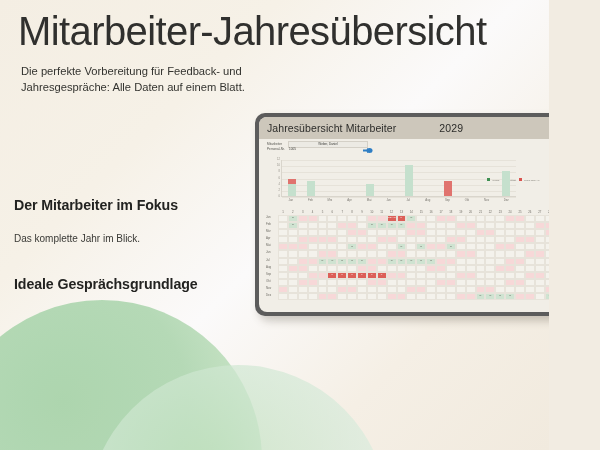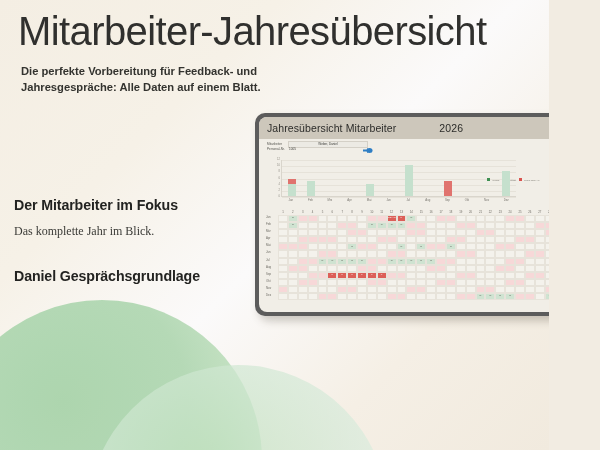--- a/index.html
+++ b/index.html
@@ -63,21 +63,20 @@
     white-space: nowrap;
   }
   #subtitle {
     position: absolute;
     left: 21px;
     top: 64px;
     width: 270px;
     font-size: 11.2px;
     line-height: 15.5px;
     color: #33332f;
-    font-weight: bold;
   }
 
   
   #features {
     position: absolute;
     left: 14px;
     top: 168px;
     width: 250px;
   }
   .feature {
@@ -85,25 +84,24 @@
   }
   .feature-title {
     font-size: 14.2px;
     font-weight: bold;
     color: #232321;
     line-height: 18px;
     letter-spacing: -0.1px;
     margin-top: 28px;
   }
   .feature-sub {
-    font-size: 12px;
+    font-size: 10px;
     color: #3a3a36;
     line-height: 16px;
-    margin-top: 9px;
-    font-family: Liberation Serif, serif;
+    margin-top: 17px;
   }
 
   
   #device {
     position: absolute;
     left: 255px;
     top: 113px;
     width: 333px;
     height: 203px;
     background: #5c5c5c;
@@ -331,30 +329,30 @@
 
     <div id="headline">Mitarbeiter-Jahresübersicht</div>
     <div id="subtitle">Die perfekte Vorbereitung für Feedback- und Jahresgespräche: Alle Daten auf einem Blatt.</div>
 
     <div id="features">
       <div class="feature">
         <div class="feature-title">Der Mitarbeiter im Fokus</div>
         <div class="feature-sub">Das komplette Jahr im Blick.</div>
       </div>
       <div class="feature">
-        <div class="feature-title">Daniel Gesprächsgrundlage</div>
+        <div class="feature-title">Ideale Gesprächsgrundlage</div>
       </div>
     </div>
 
     <div id="device">
       <div id="screen">
 
         <div id="app-titlebar">
           <span id="app-title">Jahresübersicht Mitarbeiter</span>
-          <span id="app-year">2026</span>
+          <span id="app-year">2029</span>
         </div>
 
         <div id="emp-info">
           <div class="emp-row">
             <span class="emp-label">Mitarbeiter</span>
             <span class="emp-value-box">Weber, Daniel</span>
           </div>
           <div class="emp-row">
             <span class="emp-label">Personal-Nr.</span>
             <span class="emp-value-plain">1005</span>

